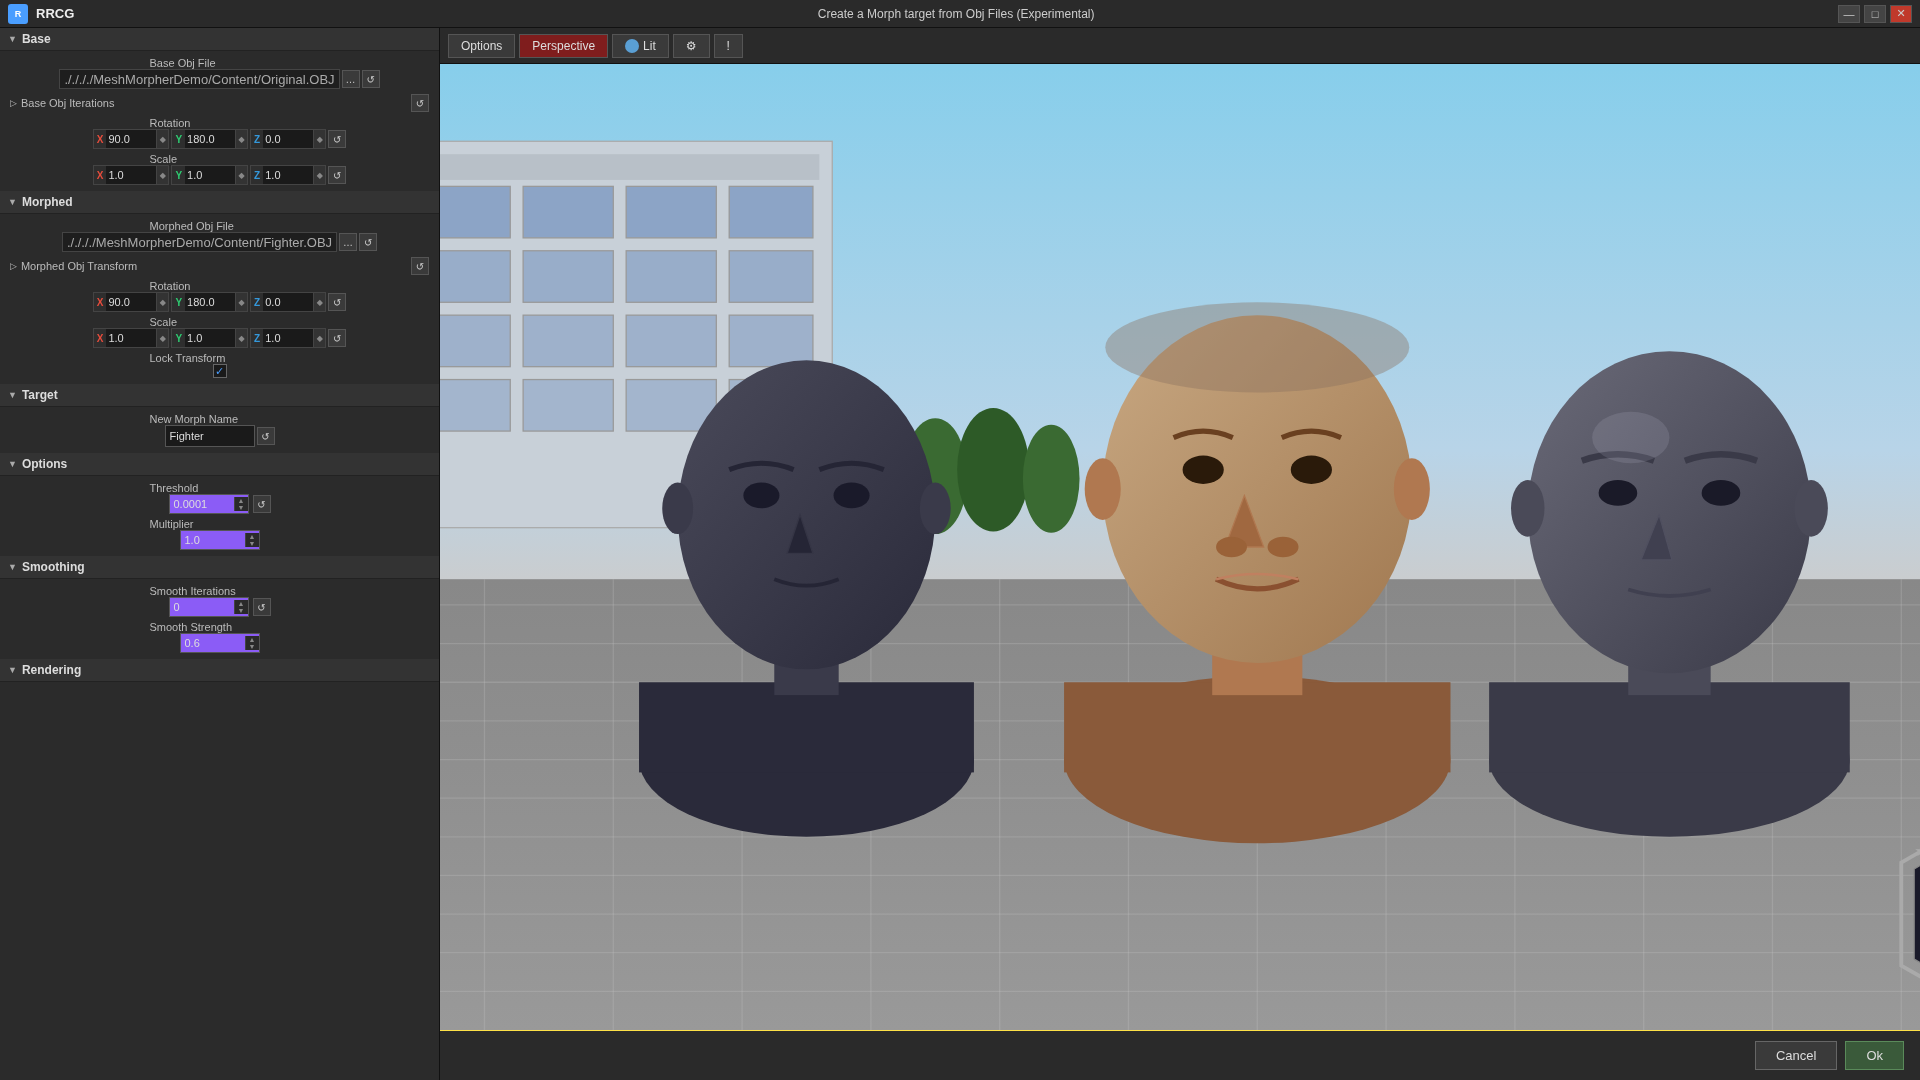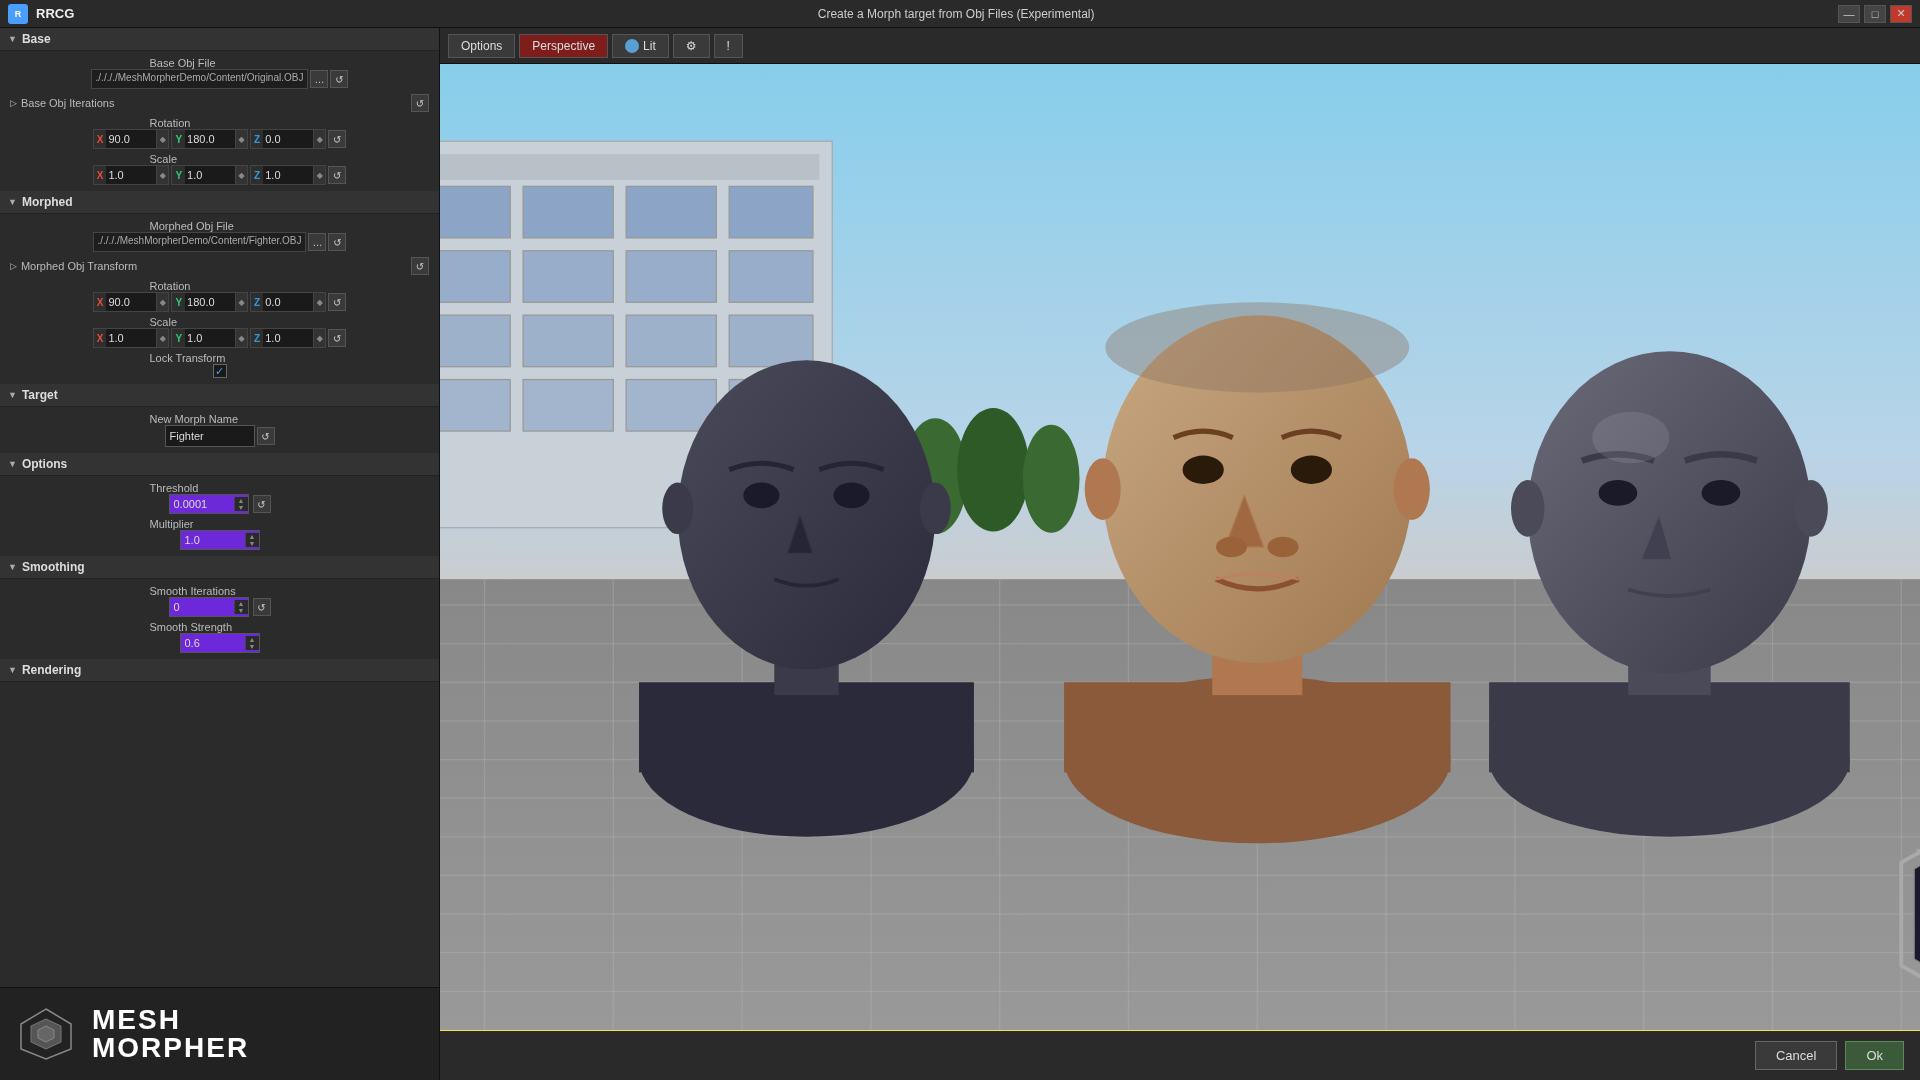--- a/index.html
+++ b/index.html
@@ -112,21 +112,21 @@
       flex: 1;
       display: flex;
       align-items: center;
       gap: 2px;
     }
     .file-input {
       background: #1e1e1e;
       border: 1px solid #444;
       color: #aaa;
       padding: 2px 4px;
-      font-size: 10px;
+      font-size: 13px;
       flex: 1;
       height: 20px;
       overflow: hidden;
       text-overflow: ellipsis;
       white-space: nowrap;
     }
     .icon-btn {
       width: 18px;
       height: 18px;
       background: #3a3a3a;
@@ -211,21 +211,21 @@
       border: 1px solid #555;
       color: #ddd;
       padding: 2px 4px;
       font-size: 11px;
       height: 22px;
       width: 90px;
     }
     .spin-box {
       display: flex;
       align-items: center;
-      background: #6d28d9;
+      background: #8b5cf6;
       border: 1px solid #555;
       height: 20px;
       width: 80px;
     }
     .spin-val {
       flex: 1;
       color: #ddd;
       font-size: 11px;
       padding: 0 4px;
     }
@@ -576,31 +576,20 @@
           </div>
         </div>
       </div>
     </div>
 
     <div class="section-header">
       <span class="triangle">▼</span>
       <span>Rendering</span>
     </div>
 
-    <div class="branding">
-      <svg class="logo-shape" viewBox="0 0 60 60">
-        <polygon points="30,5 55,20 55,45 30,55 5,45 5,20" fill="none" stroke="#888" stroke-width="1.5"></polygon>
-        <polygon points="30,15 45,22 45,38 30,45 15,38 15,22" fill="#555" stroke="#777" stroke-width="1"></polygon>
-        <polygon points="30,22 38,26 38,34 30,38 22,34 22,26" fill="#666" stroke="#888" stroke-width="1"></polygon>
-      </svg>
-      <div>
-        <div class="brand-text">MESH</div>
-        <div class="brand-text">MORPHER</div>
-      </div>
-    </div>
   </div>
 
   <div class="right-panel">
 
     <div class="viewport-toolbar">
       <button class="vp-btn">Options</button>
       <button class="vp-btn active">Perspective</button>
       <button class="vp-btn">
         <span class="vp-icon"></span>
         <span>Lit</span>

